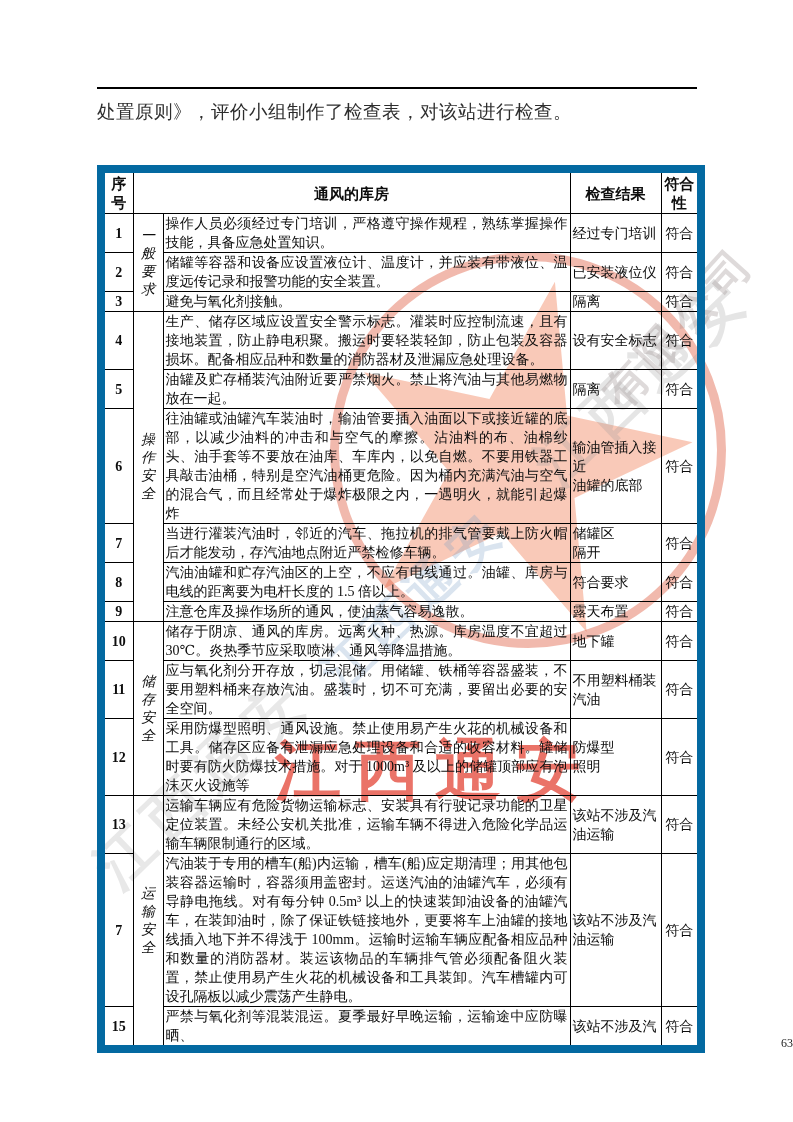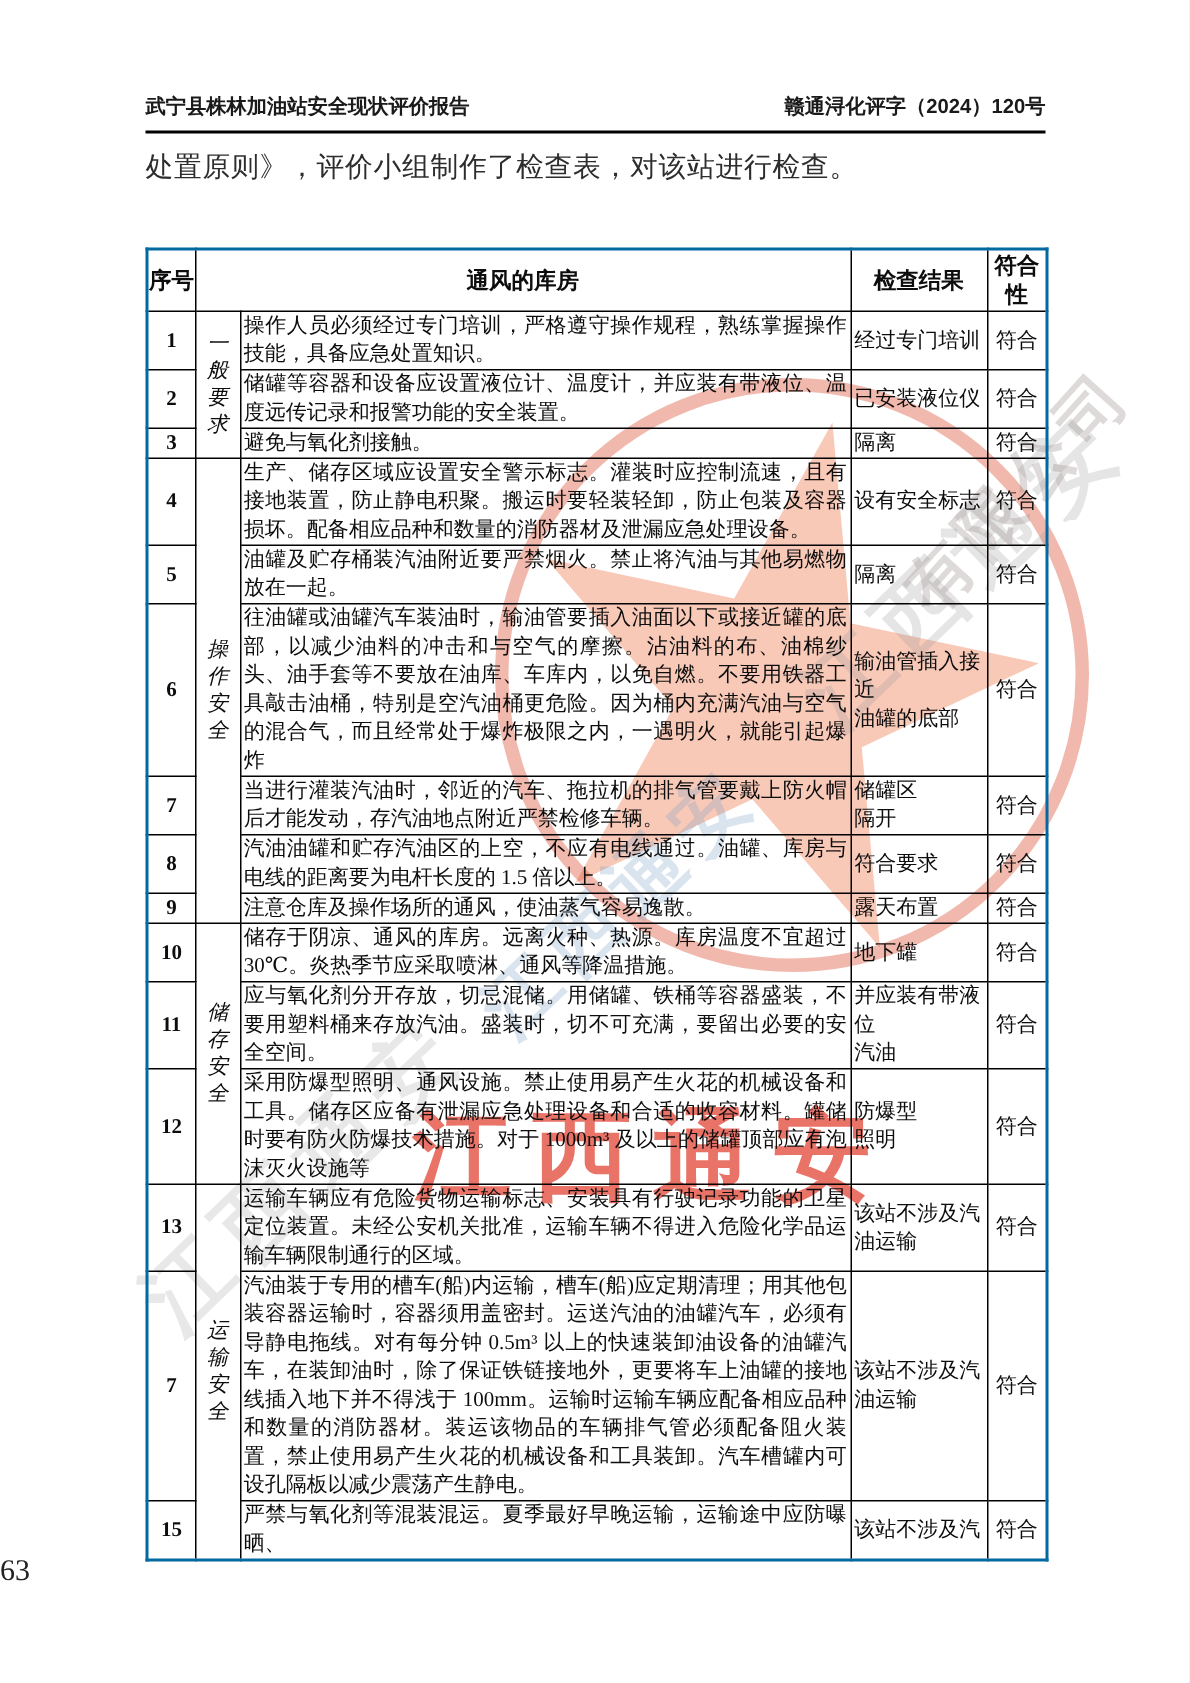--- a/index.html
+++ b/index.html
@@ -27,39 +27,39 @@
     font-family:"Liberation Sans","DejaVu Sans",sans-serif;
     font-weight:bold; font-size:19px; color:#000; letter-spacing:0.5px;
   }
   
   table.checklist {
     position:absolute; top:165px; left:97px; width:600px;
     border-collapse:collapse; table-layout:fixed;
     font-size:14px; line-height:19px; color:#0d0d0d;
   }
   table.checklist th, table.checklist td { border:1px solid #000; padding:0 2px; vertical-align:middle; }
-  table.checklist { border:2px solid #0369a1; }
+  table.checklist { border:8px solid #0369a1; }
   table.checklist th {
     font-family:"Liberation Sans","DejaVu Sans",sans-serif;
     font-weight:bold; font-size:15px; padding:1px 0; text-align:center;
   }
   col.c-no    { width:32px; }
   col.c-group { width:30px; }
   col.c-meas  { width:407px; }
   col.c-res   { width:91px; }
   col.c-comp  { width:40px; }
   td.cell-no { text-align:center; font-weight:bold; font-family:"Liberation Serif",serif; }
   td.cell-group { text-align:center; word-break:break-all; padding:0 1px; line-height:18px;font-style:italic; }
   td.cell-measure { text-align:justify; }
   td.cell-result { white-space:pre-line; }
   td.cell-comp { text-align:center; }
   
   .page-number {
     position:absolute; top:1036px; left:0; width:100%;
-    text-align:left; font-size:20px; color:#222;
+    text-align:right; font-size:12px; color:#222;
   }
   
   .wm-layer { position:absolute; inset:0; pointer-events:none; }
   .wm-ring {
     position:absolute; left:330px; top:252px; width:378px; height:378px;
     border:9px solid rgba(222,88,60,0.42); border-radius:50%;
   }
   .wm-star {
     position:absolute; left:352px; top:278px; width:336px; height:336px;
     background:rgba(243,148,113,0.50); transform:rotate(12deg);
@@ -91,24 +91,20 @@
   <div class="wm-layer">
     <div class="wm-star"></div>
     <div class="wm-ring"></div>
     <div class="wm-gray-1">江西通安</div>
     <div class="wm-gray-2">江西通安</div>
     <div class="wm-blue-1">江西通安</div>
     <div class="wm-stamp-frag">有限公司</div>
     <div class="wm-red-text">江西通安</div>
   </div>
 
-  <div class="doc-header">
-    <span>武宁县株林加油站安全现状评价报告</span>
-    <span>赣通浔化评字（2024）120号</span>
-  </div>
   <div class="header-rule"></div>
 
   <div class="para">处置原则》，评价小组制作了检查表，对该站进行检查。</div>
 
 
   <table class="checklist">
     <colgroup>
       <col class="c-no">
         <col class="c-group">
         <col class="c-meas">
@@ -185,21 +181,21 @@
         <tr>
           <td class="cell-no">10</td>
           <td class="cell-group" rowspan="3">储存安全</td>
           <td class="cell-measure">储存于阴凉、通风的库房。远离火种、热源。库房温度不宜超过 30℃。炎热季节应采取喷淋、通风等降温措施。</td>
           <td class="cell-result">地下罐</td>
           <td class="cell-comp">符合</td>
         </tr>
         <tr>
           <td class="cell-no">11</td>
           <td class="cell-measure">应与氧化剂分开存放，切忌混储。用储罐、铁桶等容器盛装，不要用塑料桶来存放汽油。盛装时，切不可充满，要留出必要的安全空间。</td>
-          <td class="cell-result">并应装有带液位
+          <td class="cell-result">不用塑料桶装
 汽油</td>
           <td class="cell-comp">符合</td>
         </tr>
         <tr>
           <td class="cell-no">12</td>
           <td class="cell-measure">采用防爆型照明、通风设施。禁止使用易产生火花的机械设备和工具。储存区应备有泄漏应急处理设备和合适的收容材料。罐储时要有防火防爆技术措施。对于 1000m³ 及以上的储罐顶部应有泡沫灭火设施等</td>
           <td class="cell-result">防爆型
 照明</td>
           <td class="cell-comp">符合</td>
         </tr>

